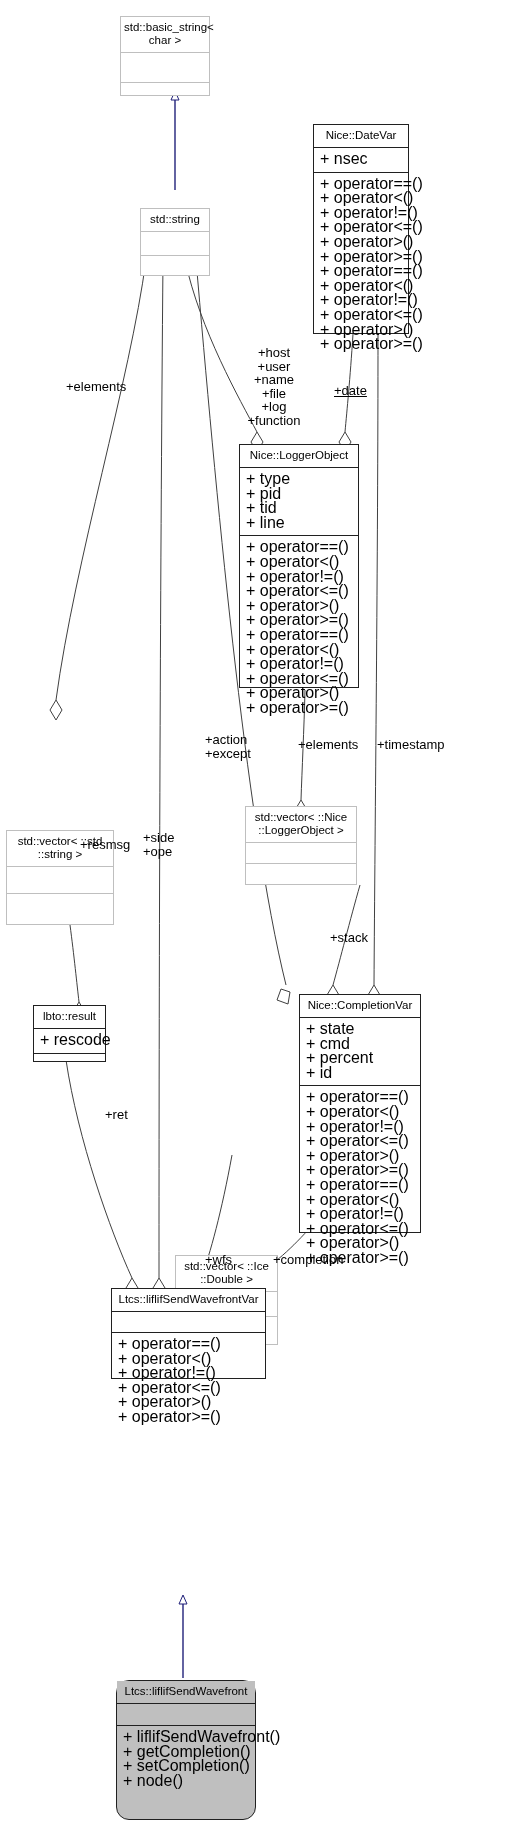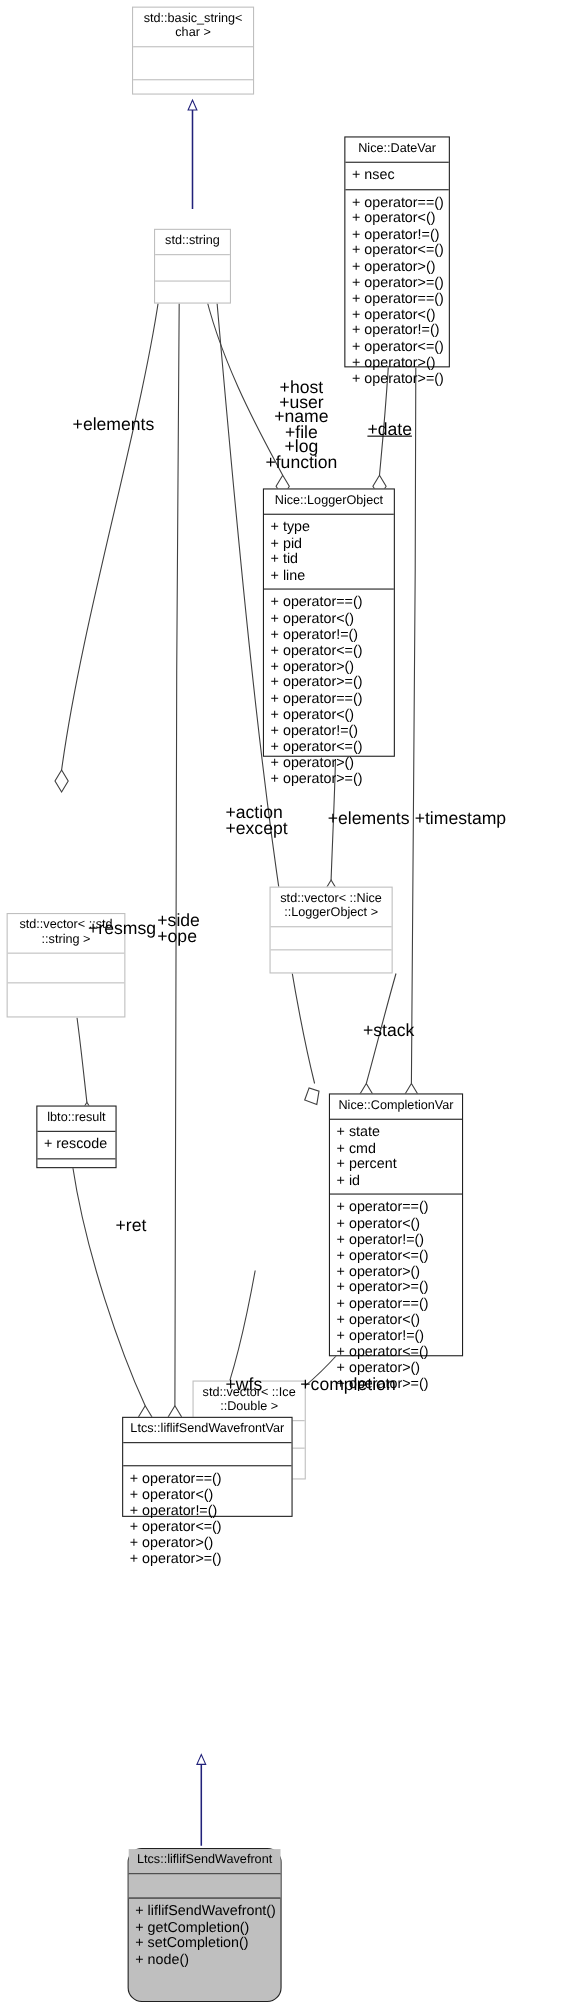--- a/index.html
+++ b/index.html
@@ -18,31 +18,31 @@
 
   .node .title{
     text-align:center;font-size:11.5px;color:#000;
     padding:4px 3px 5px 3px;line-height:13px;
   }
   .node.solid .title{border-bottom:1px solid #202020;}
   .node.light  .title{border-bottom:1px solid #bfbfbf;}
   .node.highlight .title{border-bottom:1px solid #202020;background:#bfbfbf;}
 
   .node .attrs,.node .ops{
-    font-size:13px;color:#000;padding:4px 6px 5px 6px;line-height:14.6px;
+    font-size:16px;color:#000;padding:4px 6px 5px 6px;line-height:14.6px;
   }
   .node.solid .attrs{border-bottom:1px solid #202020;}
   .node.light  .attrs{border-bottom:1px solid #bfbfbf;}
   .node.highlight .attrs{border-bottom:1px solid #202020;background:#bfbfbf;}
   .node .row{white-space:nowrap;}
   .node .empty{height:18px;}
   .node.light .empty{height:20px;}
 
   .edgelabel{
-    position:absolute;font-size:16px;color:#000;line-height:13.5px;
+    position:absolute;font-size:13px;color:#000;line-height:13.5px;
     white-space:nowrap;
   }
   .edgelabel.ctr{text-align:center;}
   .edgelabel.lft{text-align:left;}
 </style>
 </head>
 <body>
 
 <div id="diagram">
 
@@ -115,21 +115,21 @@
     <g>
       <path d="M308,1230 C290,1250 268,1270 249,1278" fill="none" stroke="#404040" stroke-width="1"></path>
       <path d="M249,1278 L255,1288 L249,1298 L243,1288 z" fill="#ffffff" stroke="#404040" stroke-width="1"></path>
     </g>
 
     <g>
       <line x1="183" y1="1678" x2="183" y2="1596" stroke="#21217a" stroke-width="1.4" marker-end="url(#inh)"></line>
     </g>
   </svg>
 
-  <div class="node light" style="left:120px;top:6px;width:111px;height:80px;">
+  <div class="node light" style="left:120px;top:16px;width:90px;height:80px;">
     <div class="title">
       <div>std::basic_string&lt;</div>
       <div>char &gt;</div>
     </div>
     <div class="attrs">
         <div class="empty"></div>
       </div>
     <div class="ops">
         <div class="empty"></div>
       </div>

